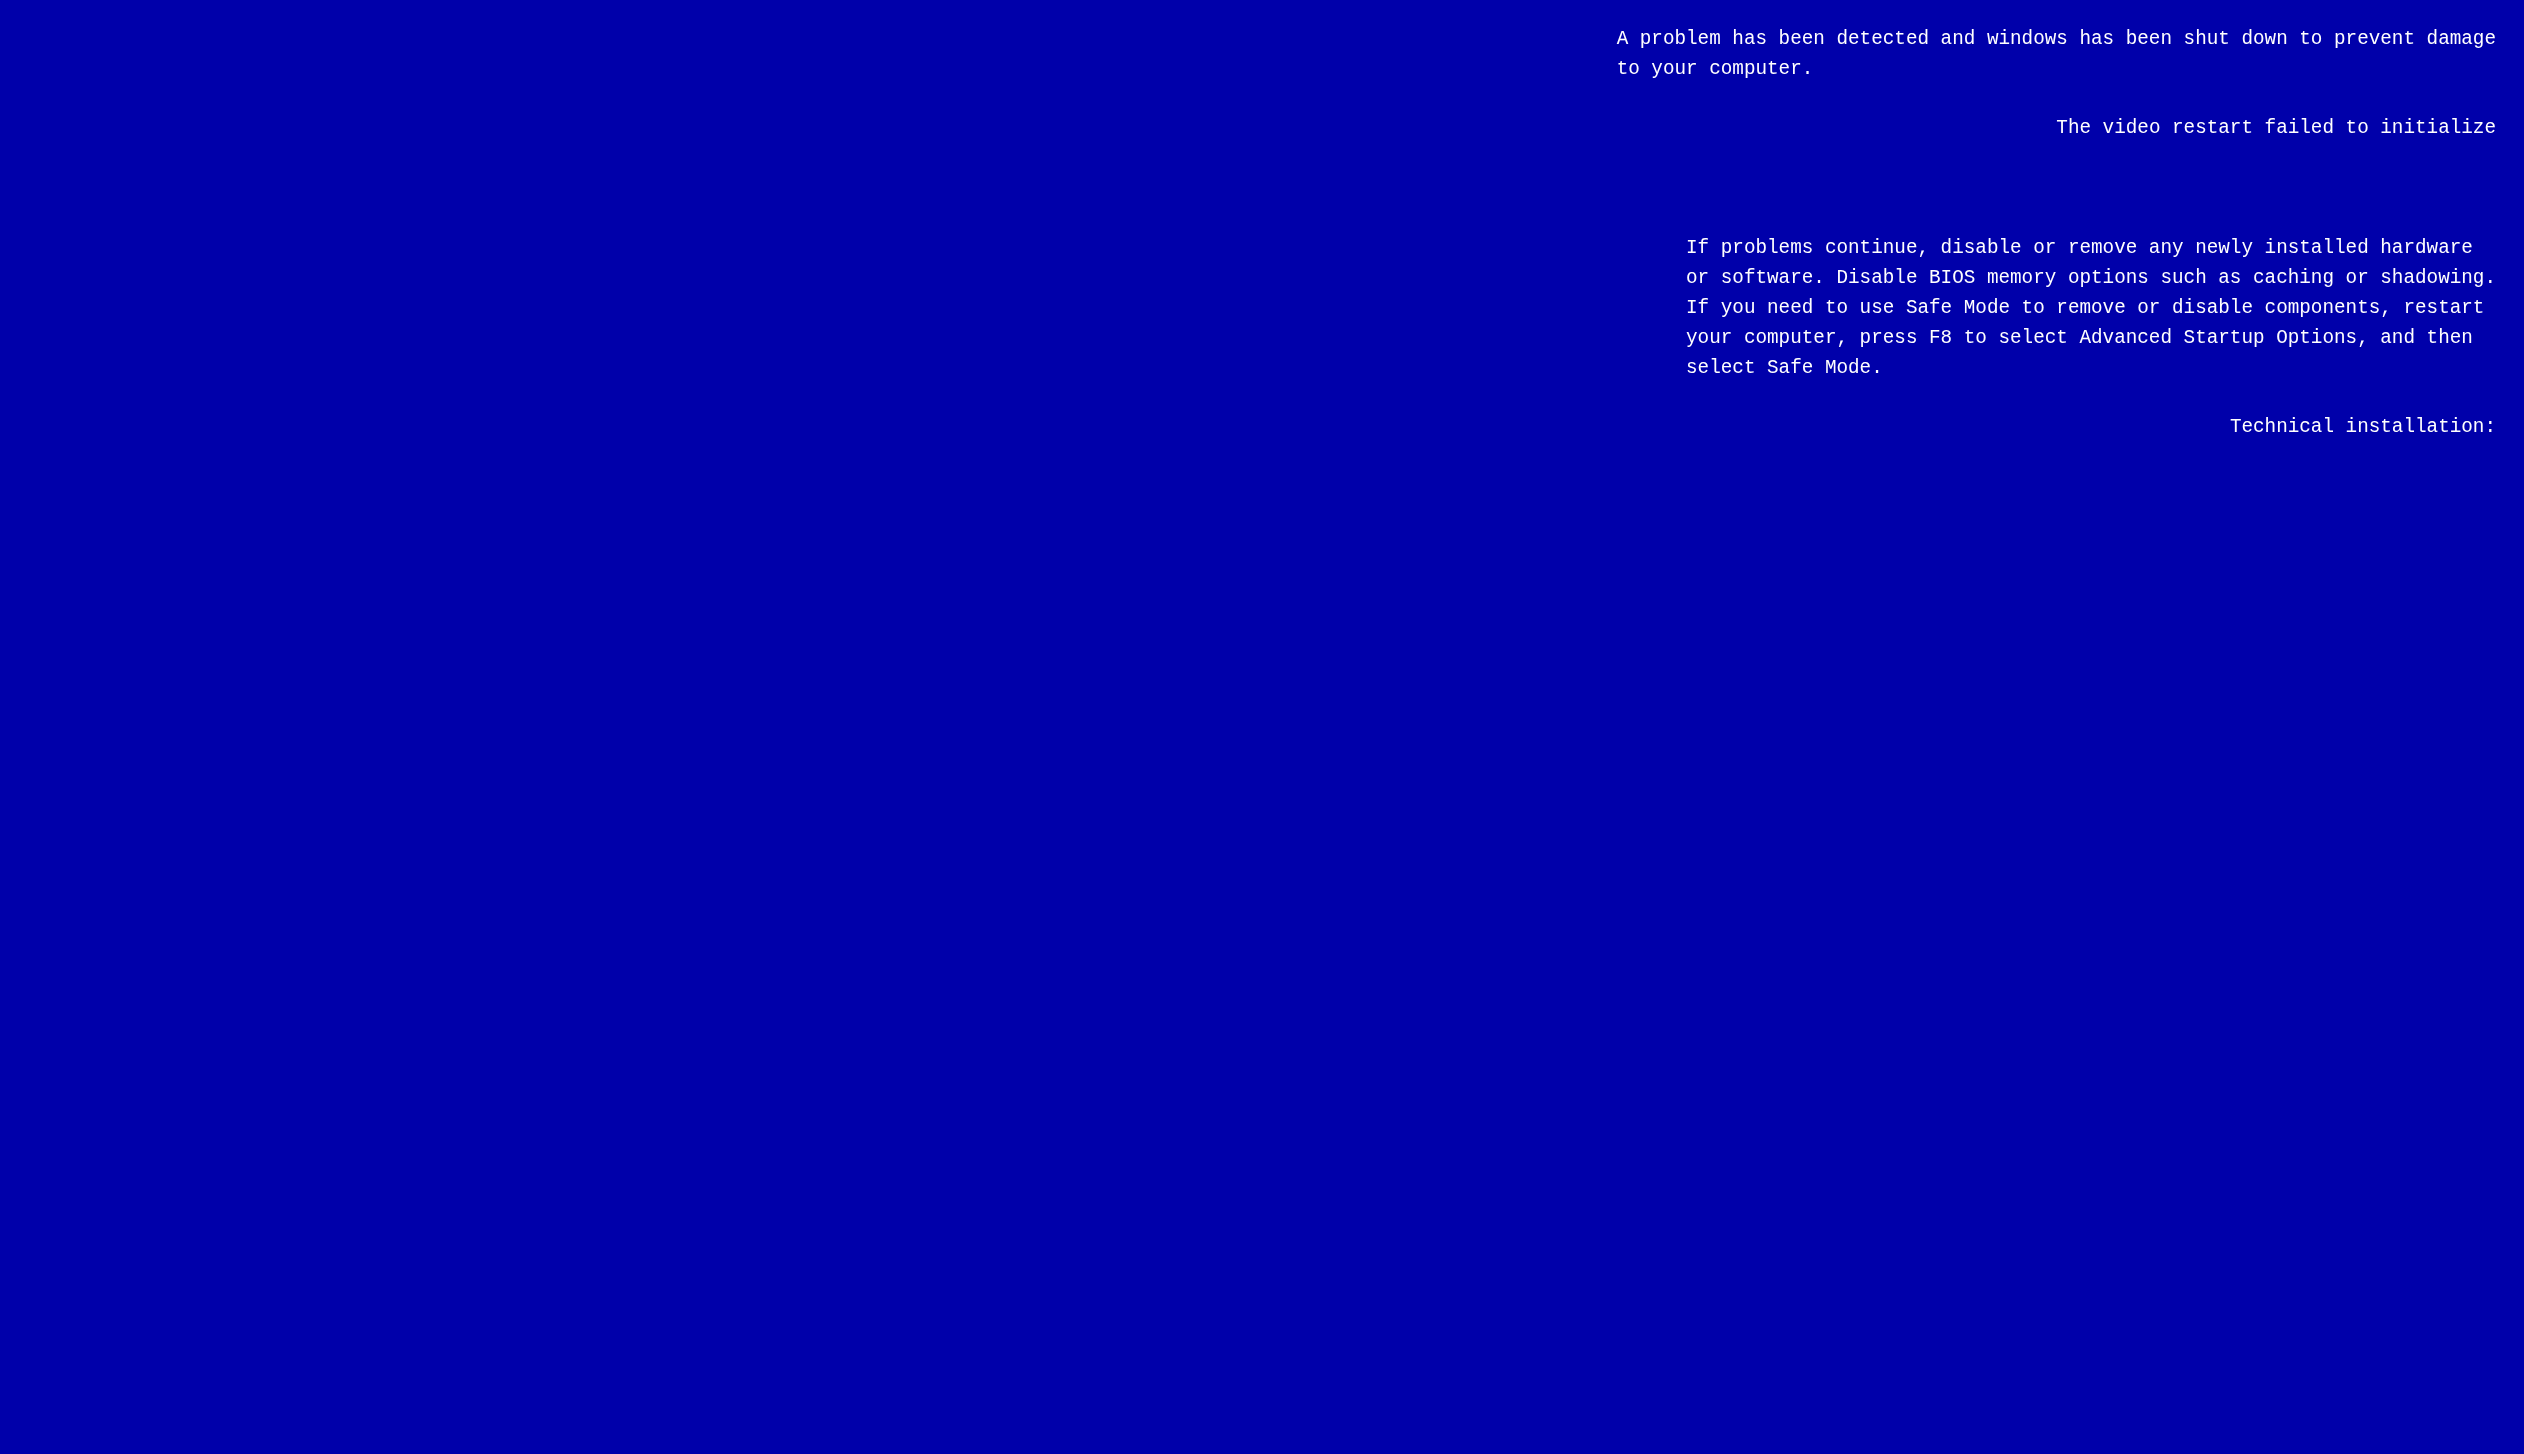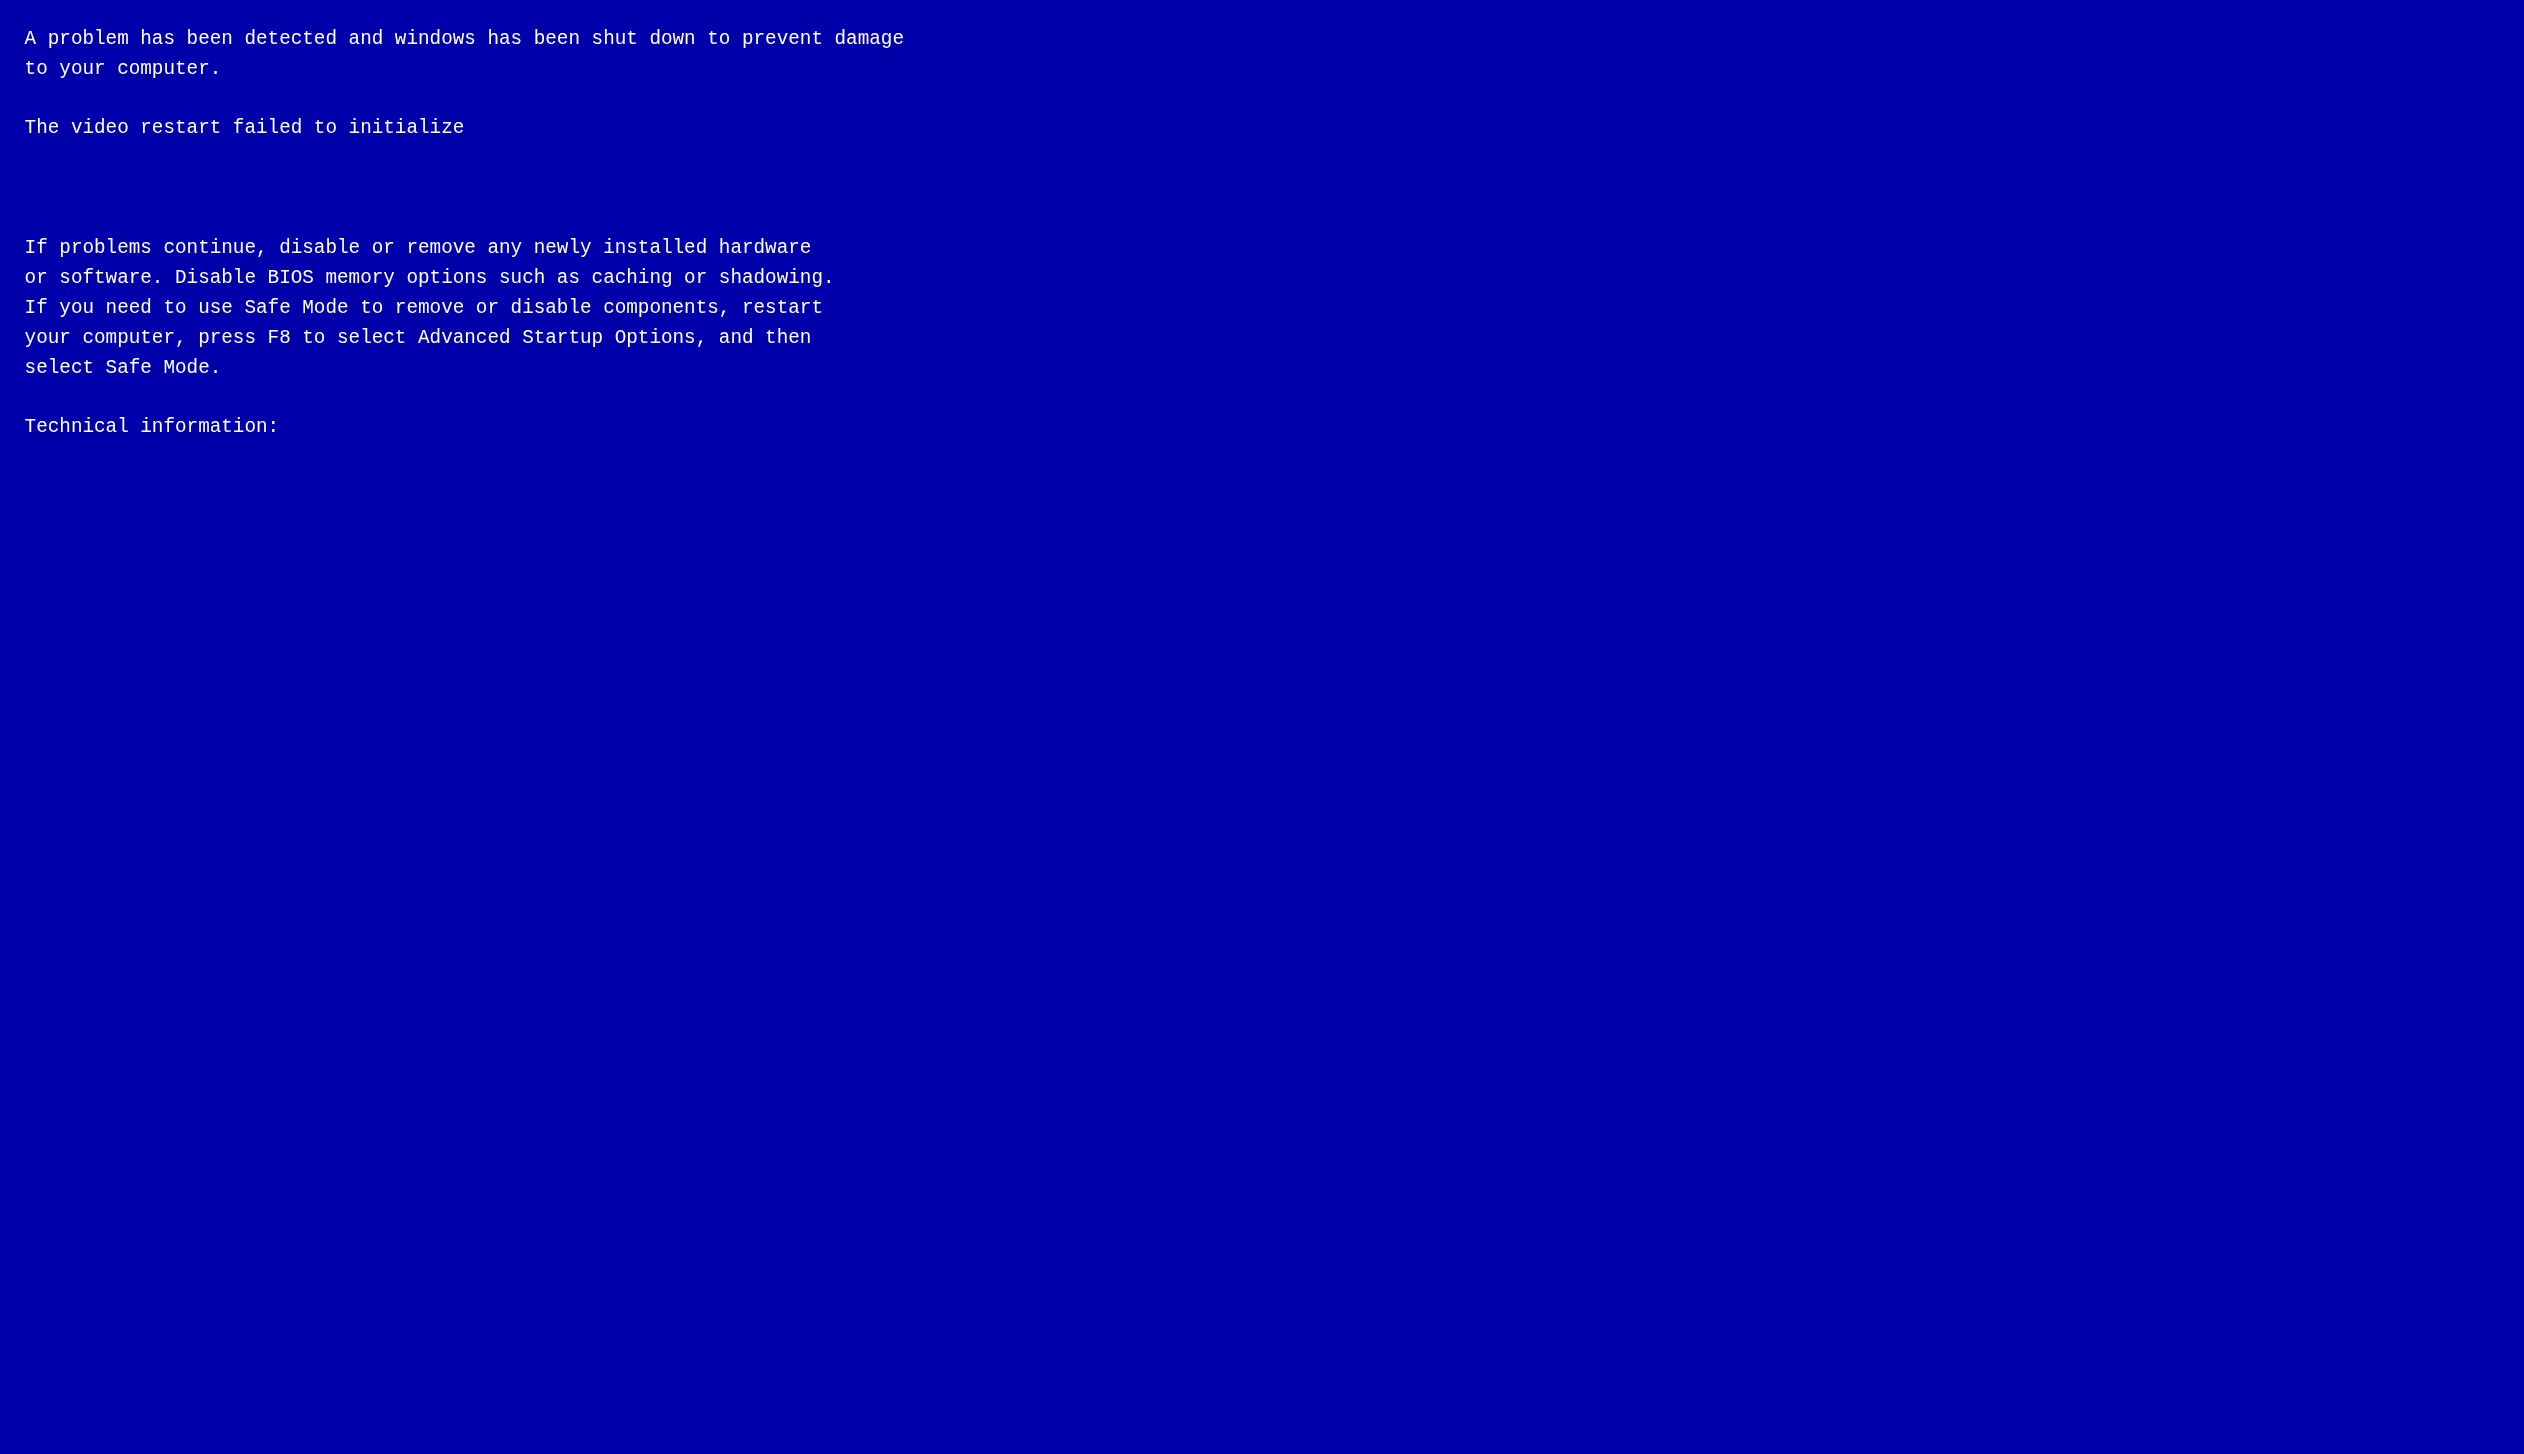--- a/index.html
+++ b/index.html
@@ -1,18 +1,19 @@
 <!DOCTYPE html>
 <html style="font-size:14px"><head>
   <meta charset="utf-8">
   <style>
     * {
       margin: 0;
       padding: 0;
       box-sizing: border-box;
+      align-items: flex-end;
     }
 
     html, body {
       width: 100%;
       height: 100%;
       background: #000;
       display: flex;
       align-items: center;
       justify-content: center;
     }
@@ -51,18 +52,18 @@
     <div class="bsod-line">The video restart failed to initialize</div>
     <div class="bsod-gap"></div>
     <div class="bsod-gap"></div>
     <div class="bsod-gap"></div>
     <div class="bsod-line">If problems continue, disable or remove any newly installed hardware
 or software. Disable BIOS memory options such as caching or shadowing.
 If you need to use Safe Mode to remove or disable components, restart
 your computer, press F8 to select Advanced Startup Options, and then
 select Safe Mode.</div>
     <div class="bsod-gap"></div>
-    <div class="bsod-line">Technical information:</div>
+    <div class="bsod-line">Technical installation:</div>
     <div class="bsod-gap"></div>
     <div class="bsod-gap"></div>
     <div class="bsod-gap"></div>
   </div>
 
 
 </body></html>

